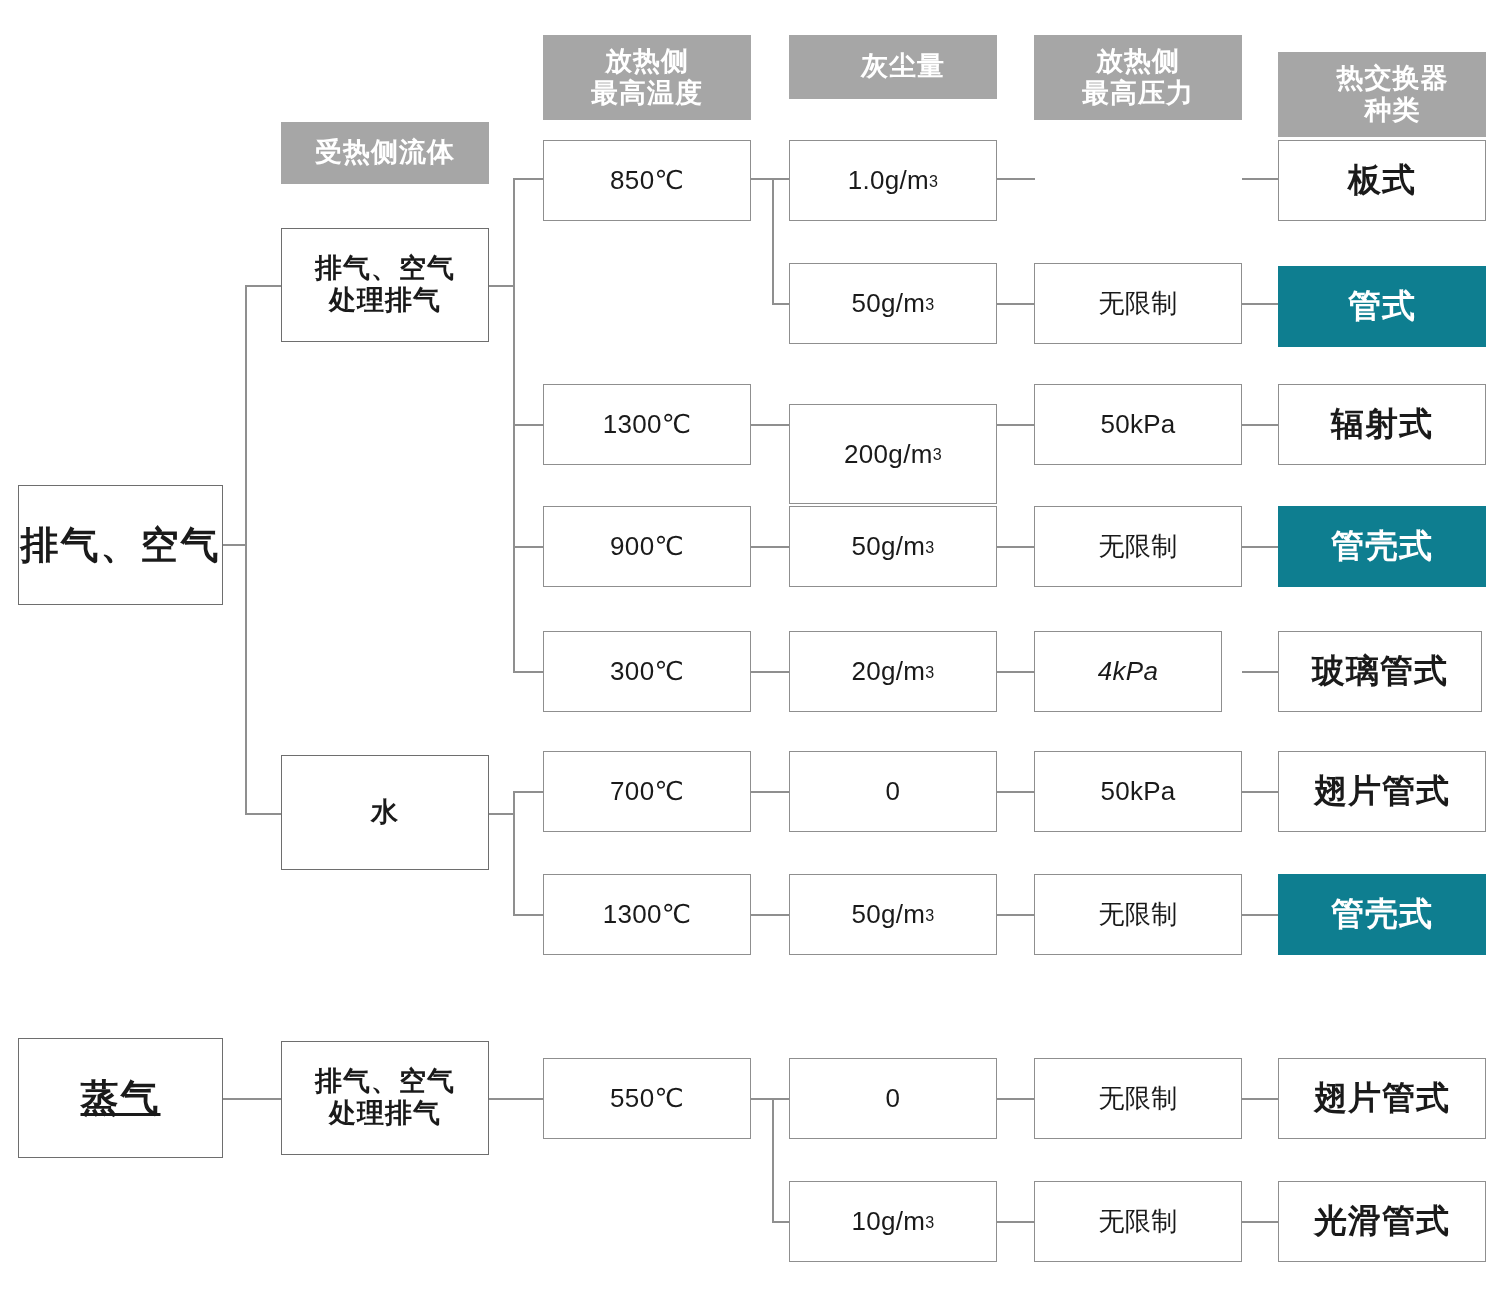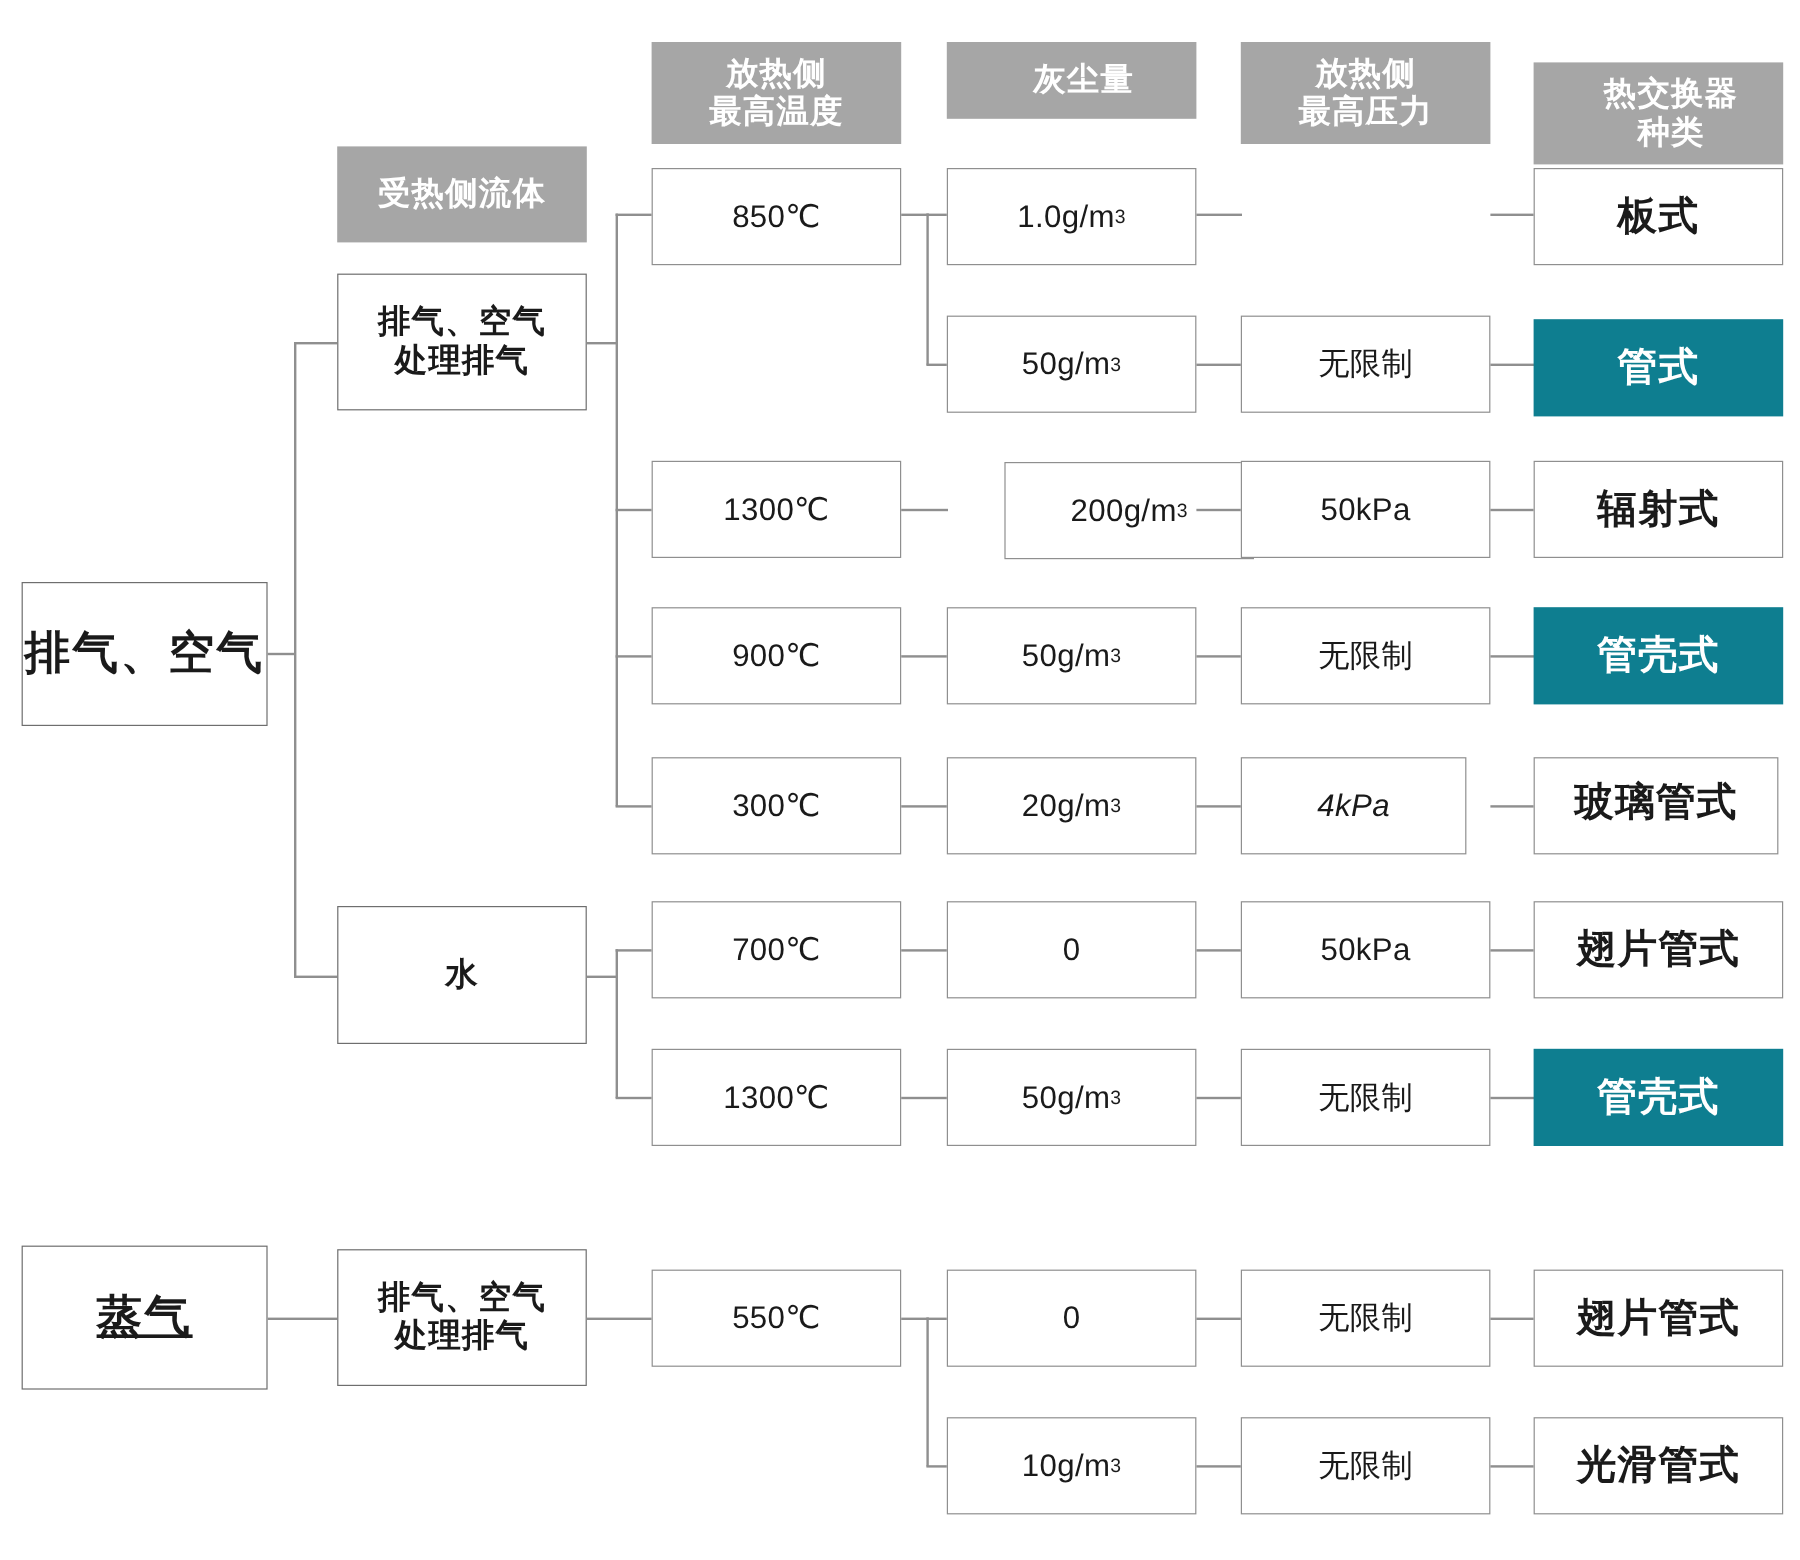--- a/index.html
+++ b/index.html
@@ -74,21 +74,21 @@
     background: #8f8f8f;
   }
   .conn.h { height: 1.5px; }
   .conn.v { width: 1.5px; }
 </style>
 </head>
 <body>
 
 <div id="stage">
 
-  <div class="box header" style="left:281px; top:122px; width:208px; height:80px;">受热侧流体</div>
+  <div class="box header" style="left:281px; top:122px; width:208px; height:62px;">受热侧流体</div>
 
   <div class="box header" style="left:543px; top:35px; width:208px; height:85px;">放热侧
 最高温度</div>
 
   <div class="box header" style="left:789px; top:35px; width:208px; height:64px;padding-left:20px;">灰尘量</div>
 
   <div class="box header" style="left:1034px; top:35px; width:208px; height:85px;">放热侧
 最高压力</div>
 
   <div class="box header" style="left:1278px; top:52px; width:208px; height:85px;padding-left:21px;">热交换器
@@ -142,21 +142,21 @@
   <div class="conn h" style="left:751px; top:914px; width:39px;"></div>
 
   <div class="box value" style="left:789px; top:140px; width:208px; height:81px;">
     <span>1.0g/m</span><span class="sup">3</span>
   </div>
 
   <div class="box value" style="left:789px; top:263px; width:208px; height:81px;">
     <span>50g/m</span><span class="sup">3</span>
   </div>
 
-  <div class="box value" style="left:789px; top:385px; width:208px; height:81px;margin-left:48px;">
+  <div class="box value" style="left:789px; top:404px; width:208px; height:100px;">
     <span>200g/m</span><span class="sup">3</span>
   </div>
 
   <div class="box value" style="left:789px; top:506px; width:208px; height:81px;">
     <span>50g/m</span><span class="sup">3</span>
   </div>
 
   <div class="box value" style="left:789px; top:631px; width:208px; height:81px;">
     <span>20g/m</span><span class="sup">3</span>
   </div>
@@ -199,21 +199,21 @@
   <div class="conn h" style="left:1242px; top:914px; width:38px;"></div>
 
   <div class="box type" style="left:1278px; top:140px; width:208px; height:81px;">板式</div>
 
   <div class="box type hl" style="left:1278px; top:266px; width:208px; height:81px;">管式</div>
 
   <div class="box type" style="left:1278px; top:384px; width:208px; height:81px;">辐射式</div>
 
   <div class="box type hl" style="left:1278px; top:506px; width:208px; height:81px;">管壳式</div>
 
-  <div class="box type" style="left:1278px; top:631px; width:204px; height:81px;font-family:Liberation Mono, monospace;">玻璃管式</div>
+  <div class="box type" style="left:1278px; top:631px; width:204px; height:81px;">玻璃管式</div>
 
   <div class="box type" style="left:1278px; top:751px; width:208px; height:81px;">翅片管式</div>
 
   <div class="box type hl" style="left:1278px; top:874px; width:208px; height:81px;">管壳式</div>
 
   <div class="box root" style="left:18px; top:1038px; width:205px; height:120px;text-decoration:underline;">蒸气</div>
 
   <div class="conn h" style="left:223px; top:1098px; width:59px;"></div>
 
   <div class="box fluid" style="left:281px; top:1041px; width:208px; height:114px;">排气、空气

